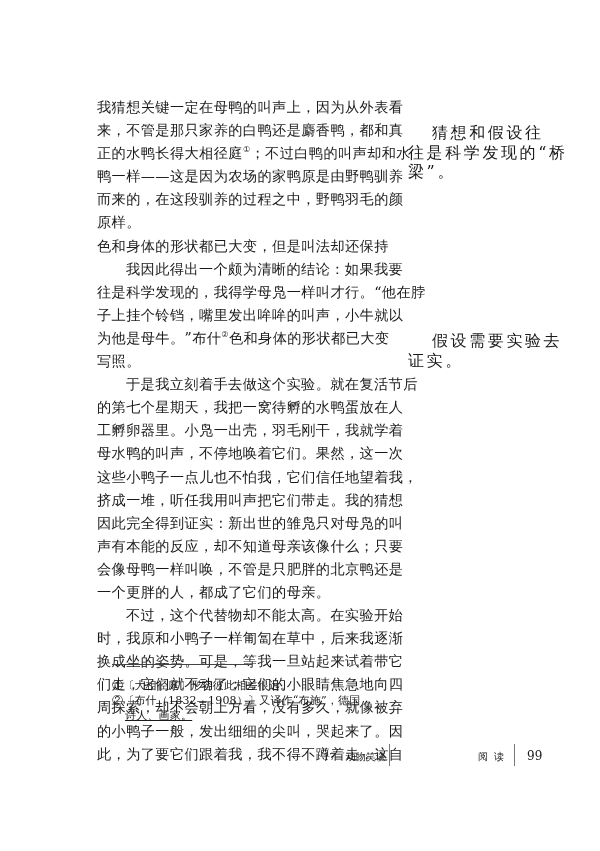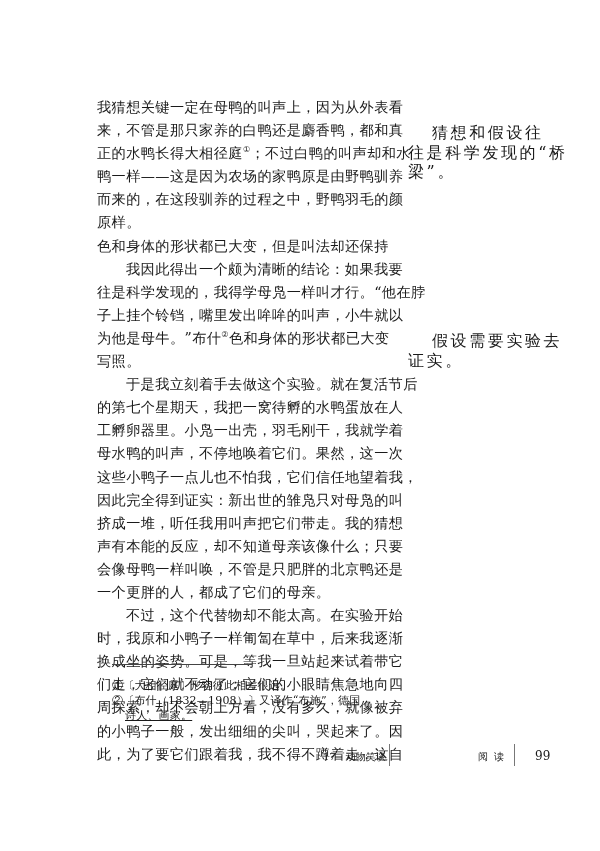--- a/index.html
+++ b/index.html
@@ -31,21 +31,21 @@
     }
     .footnotes .fn { white-space: nowrap; }
     .footnotes .cont { padding-left: 13px; text-decoration: underline; }
     .footer {
       position: absolute; top: 750px; font-size: 10px; color: #222;
     }
     .footer-left { left: 323px; }
     .footer-left .num { margin-right: 10px; }
     .vbar { position: absolute; width: 1px; background: #777; }
     .footer-right { left: 478px; letter-spacing: 6px; }
-    .page-num { position: absolute; left: 527px; top: 749px; font-size: 12px; margin-left: 8px; }
+    .page-num { position: absolute; left: 527px; top: 749px; font-size: 12px; }
   </style>
 </head>
 <body>
 
 <div class="main" id="main">
     <div class="line"><span>我猜想关键一定在母鸭的叫声上，因为从外表看</span></div>
     <div class="line"><span>来，不管是那只家养的白鸭还是麝香鸭，都和真</span></div>
     <div class="line"><span>正的水鸭长得大相径庭</span><sup>①</sup><span>；不过白鸭的叫声却和水</span></div>
     <div class="line"><span>鸭一样——这是因为农场的家鸭原是由野鸭驯养</span></div>
     <div class="line"><span>而来的，在这段驯养的过程之中，野鸭羽毛的颜</span></div>
@@ -54,22 +54,22 @@
     <div class="line indent"><span>我因此得出一个颇为清晰的结论：如果我要</span></div>
     <div class="line"><span>往是科学发现的，我得学母凫一样叫才行。“他在脖</span></div>
     <div class="line"><span>子上挂个铃铛，嘴里发出哞哞的叫声，小牛就以</span></div>
     <div class="line"><span>为他是母牛。”布什</span><sup>②</sup><span>色和身体的形状都已大变</span></div>
     <div class="line"><span>写照。</span></div>
     <div class="line indent"><span>于是我立刻着手去做这个实验。就在复活节后</span></div>
     <div class="line"><span>的第七个星期天，我把一窝待孵的水鸭蛋放在人</span></div>
     <div class="line"><span>工孵卵器里。小凫一出壳，羽毛刚干，我就学着</span></div>
     <div class="line"><span>母水鸭的叫声，不停地唤着它们。果然，这一次</span></div>
     <div class="line"><span>这些小鸭子一点儿也不怕我，它们信任地望着我，</span></div>
+    <div class="line"><span>挤成一堆，听任我用叫声把它们带走。我的猜想</span></div>
     <div class="line"><span>因此完全得到证实：新出世的雏凫只对母凫的叫</span></div>
-    <div class="line"><span>挤成一堆，听任我用叫声把它们带走。我的猜想</span></div>
     <div class="line"><span>声有本能的反应，却不知道母亲该像什么；只要</span></div>
     <div class="line"><span>会像母鸭一样叫唤，不管是只肥胖的北京鸭还是</span></div>
     <div class="line"><span>一个更胖的人，都成了它们的母亲。</span></div>
     <div class="line indent"><span>不过，这个代替物却不能太高。在实验开始</span></div>
     <div class="line"><span>时，我原和小鸭子一样匍匐在草中，后来我逐渐</span></div>
     <div class="line"><span>换成坐的姿势。可是，等我一旦站起来试着带它</span></div>
     <div class="line"><span>们走，它们就不动了；它们的小眼睛焦急地向四</span></div>
     <div class="line"><span>周探索，却不会朝上方看，没有多久，就像被弃</span></div>
     <div class="line"><span>的小鸭子一般，发出细细的尖叫，哭起来了。因</span></div>
     <div class="line"><span>此，为了要它们跟着我，我不得不蹲着走，这自</span></div>

